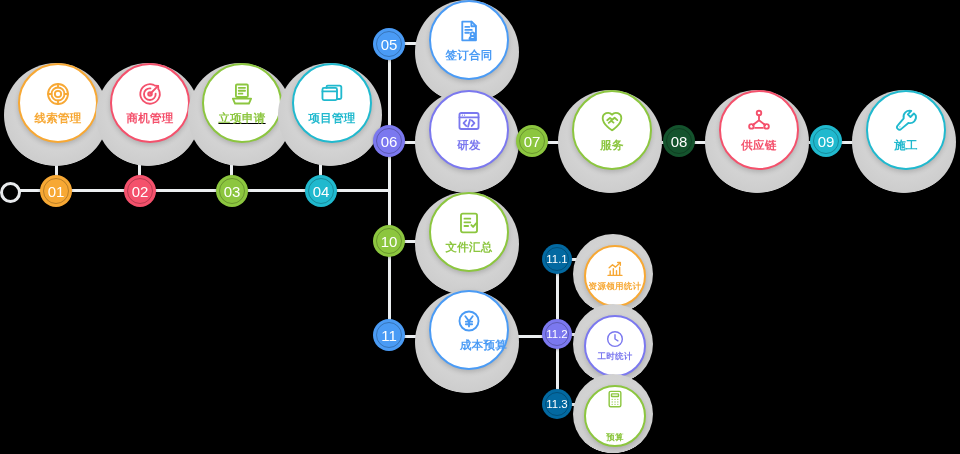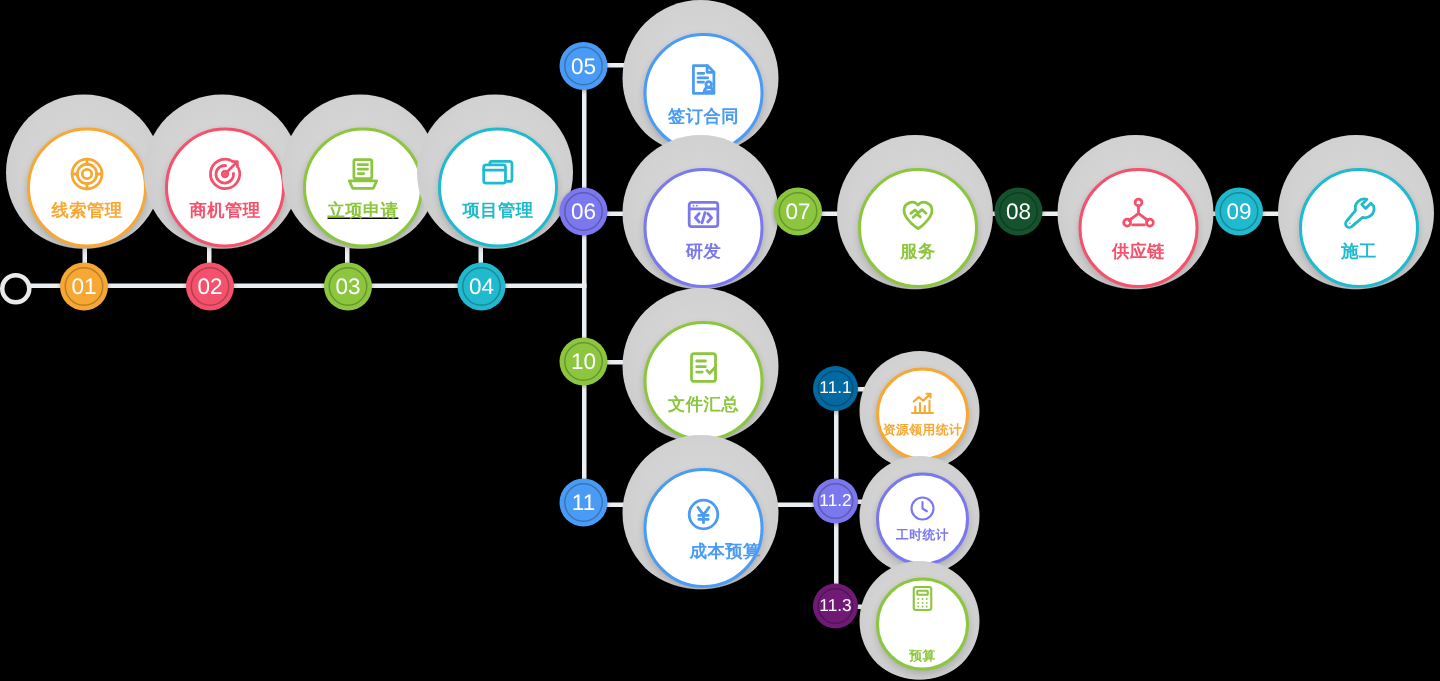--- a/index.html
+++ b/index.html
@@ -24,21 +24,21 @@
     box-shadow:inset 0 0 0 0 rgba(0,0,0,0);}
   .disc{position:absolute;border-radius:50%;background:#ffffff;
     box-shadow:0 2px 5px rgba(0,0,0,0.18);
     display:flex;flex-direction:column;align-items:center;justify-content:center;}
   .node-icon{display:block;line-height:0;}
   .node-label{font-size:11px;font-weight:bold;margin-top:4px;letter-spacing:.3px;
     white-space:nowrap;}
 
   
   .node.big .halo{width:104px;height:104px;left:0;top:0;}
-  .node.big .disc{width:76px;height:76px;left:14px;top:22px;border-width:2px;border-style:solid;}
+  .node.big .disc{width:76px;height:76px;left:14px;top:0;border-width:2px;border-style:solid;}
   .node.big .node-label{font-size:11.5px;}
   
   .node.sm .halo{width:80px;height:80px;left:0;top:0;}
   .node.sm .disc{width:58px;height:58px;left:11px;top:11px;border-width:2px;border-style:solid;}
   .node.sm .node-label{font-size:8.5px;margin-top:2px;}
 
   
   .badge{position:absolute;border-radius:50%;z-index:6;
     display:flex;align-items:center;justify-content:center;
     color:#fff;font-weight:500;
@@ -283,16 +283,16 @@
                 <circle cx="8.6" cy="15.5" r=".75" fill="#8cc63f" stroke="none"></circle>
                 <circle cx="12" cy="15.5" r=".75" fill="#8cc63f" stroke="none"></circle>
                 <circle cx="15.4" cy="15.5" r=".75" fill="#8cc63f" stroke="none"></circle>
                 <circle cx="8.6" cy="18.4" r=".75" fill="#8cc63f" stroke="none"></circle>
                 <circle cx="12" cy="18.4" r=".75" fill="#8cc63f" stroke="none"></circle>
                 <circle cx="15.4" cy="18.4" r=".75" fill="#8cc63f" stroke="none"></circle>
           </svg></span>
         <span class="node-label" style="color: rgb(140, 198, 63); margin-top: 23px;">预算</span>
       </div>
     </div>
-    <div class="badge sm" style="left: 542px; top: 389px; background: #701a75;">
+    <div class="badge sm" style="left: 542px; top: 389px; background: #0369a1;">
       <span>11.3</span>
     </div>
   </div>
 
 </body></html>

